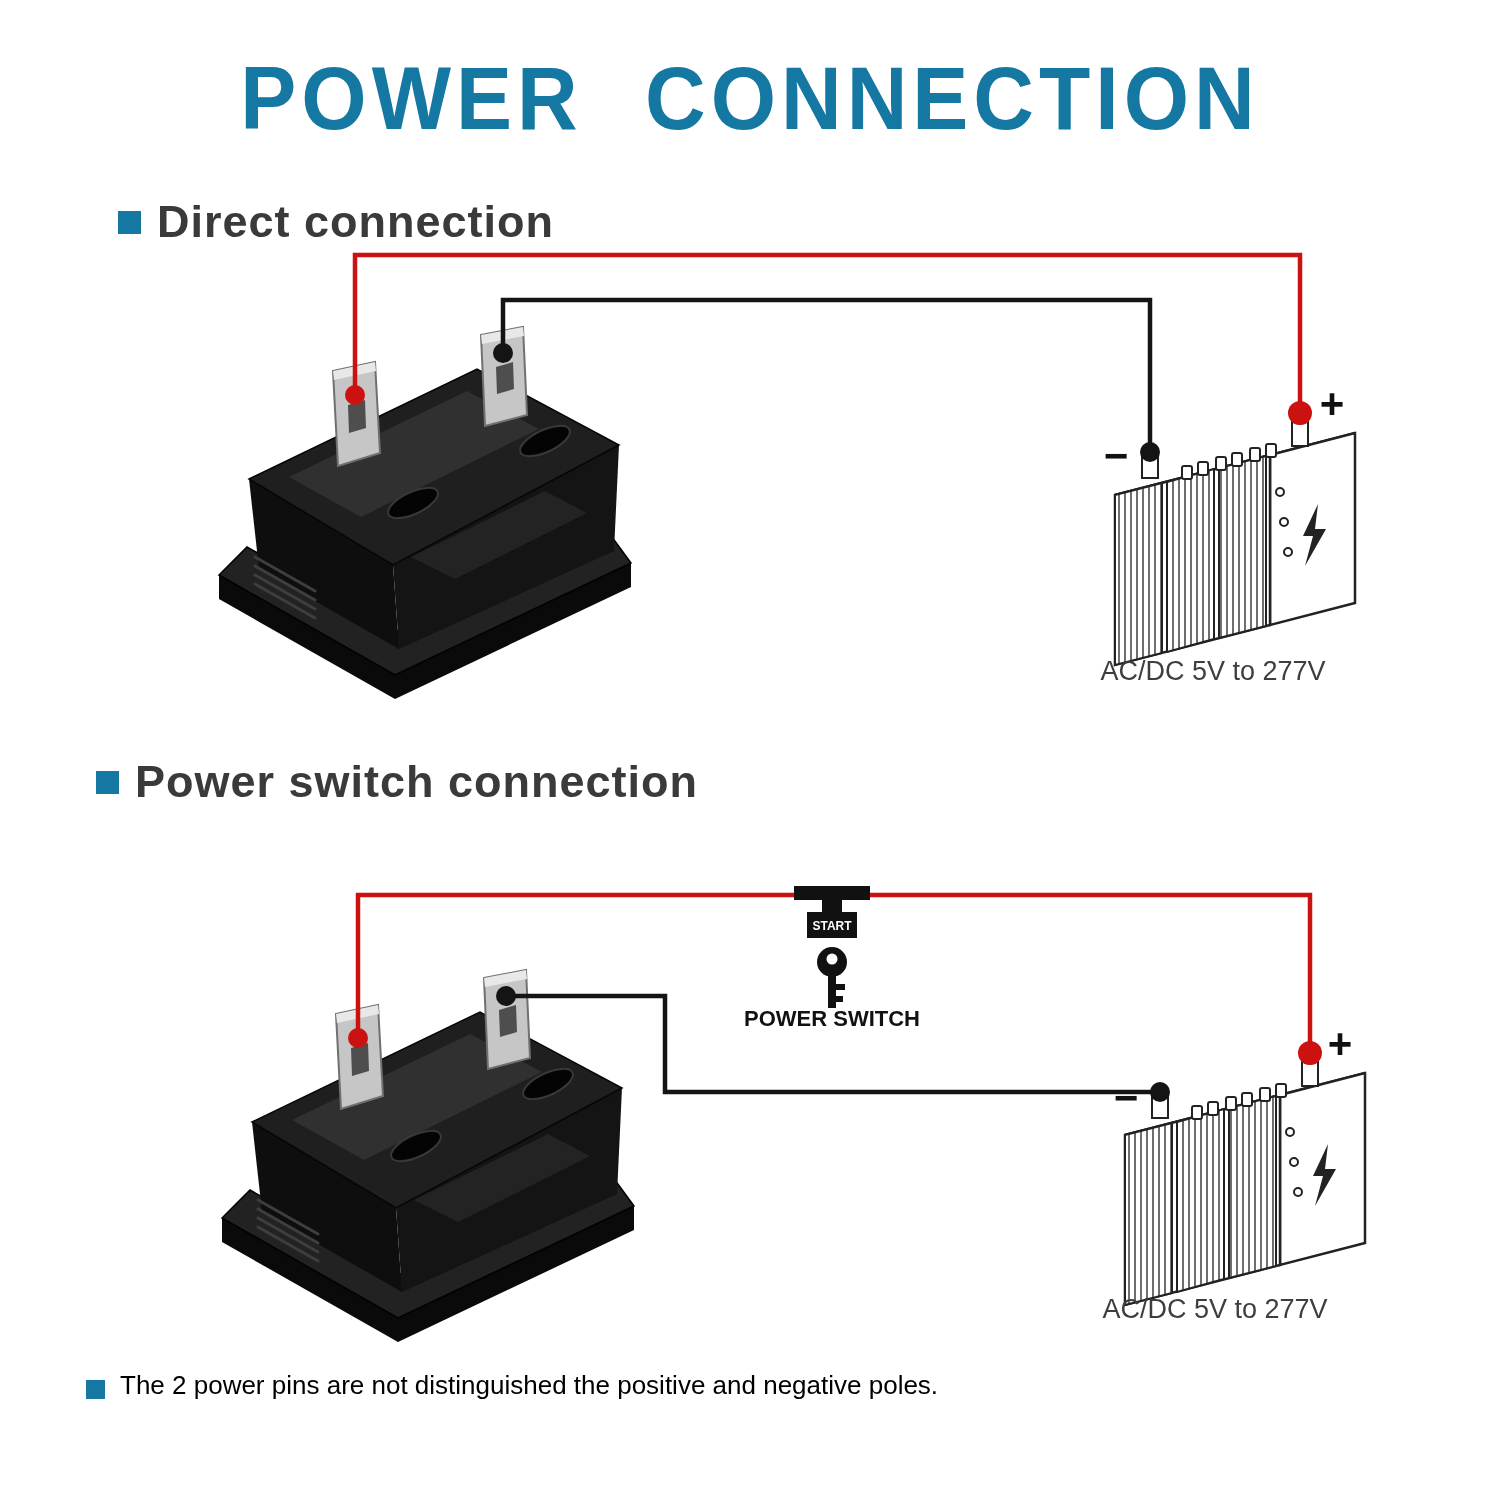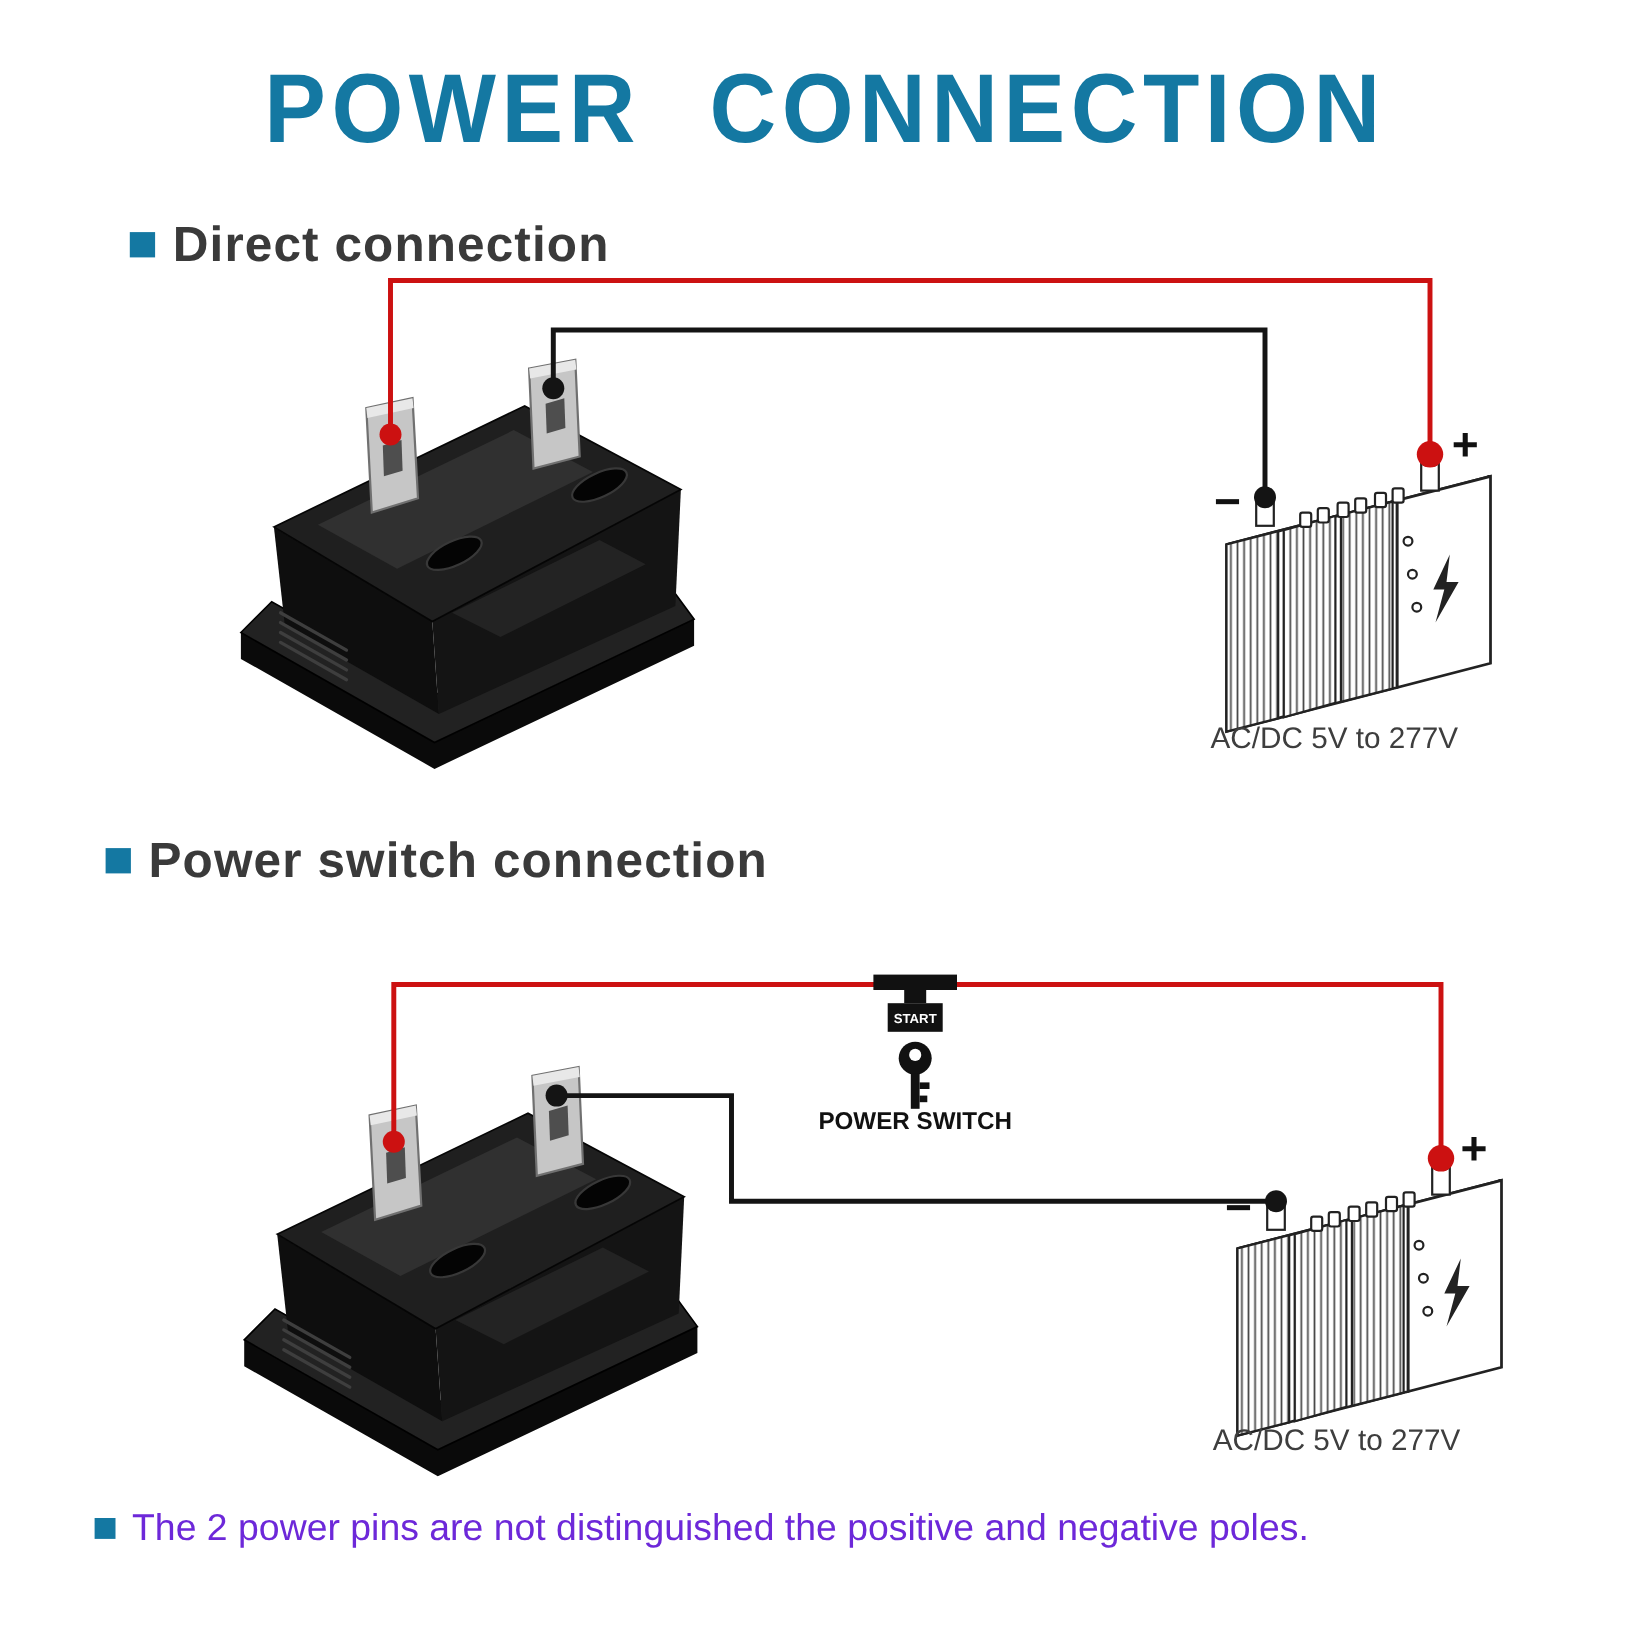--- a/index.html
+++ b/index.html
@@ -17,21 +17,21 @@
   .heading { position:absolute; display:flex; align-items:center; gap:16px; }
   .heading .bullet { width:23px; height:23px; background:#1478a2; flex:none; }
   .heading .htext { font-size:45px; font-weight:bold; color:#3a3a3a; letter-spacing:1px; }
   #heading-direct { top:156px; left:118px;margin-top:40px; }
   #heading-switch { top:756px; left:96px; }
   .diagram { position:absolute; left:0; width:1500px; }
   #diagram1 { top:240px; height:480px; }
   #diagram2 { top:868px; height:500px; }
   .note { position:absolute; top:1370px; left:86px; width:1370px; display:flex; align-items:flex-start; gap:15px; }
   .note .bullet { width:19px; height:19px; background:#1478a2; margin-top:10px; flex:none; }
-  .note .ntext { font-size:34px; color:#6d28d9; }
+  .note .ntext { font-size:26px; color:#000000; }
   svg text { font-family:"Liberation Sans", sans-serif; }
   .polarity { font-size:42px; font-weight:bold; fill:#111; text-anchor:middle; }
   .batlabel { font-size:27px; fill:#3e3e3e; text-anchor:middle; }
   .psw-label { font-size:22px; font-weight:bold; fill:#111; text-anchor:middle; }
   .start-label { font-size:12px; font-weight:bold; fill:#fff; text-anchor:middle; }
 </style>
 </head>
 <body>
 
 <h1 class="title">POWER CONNECTION</h1>

